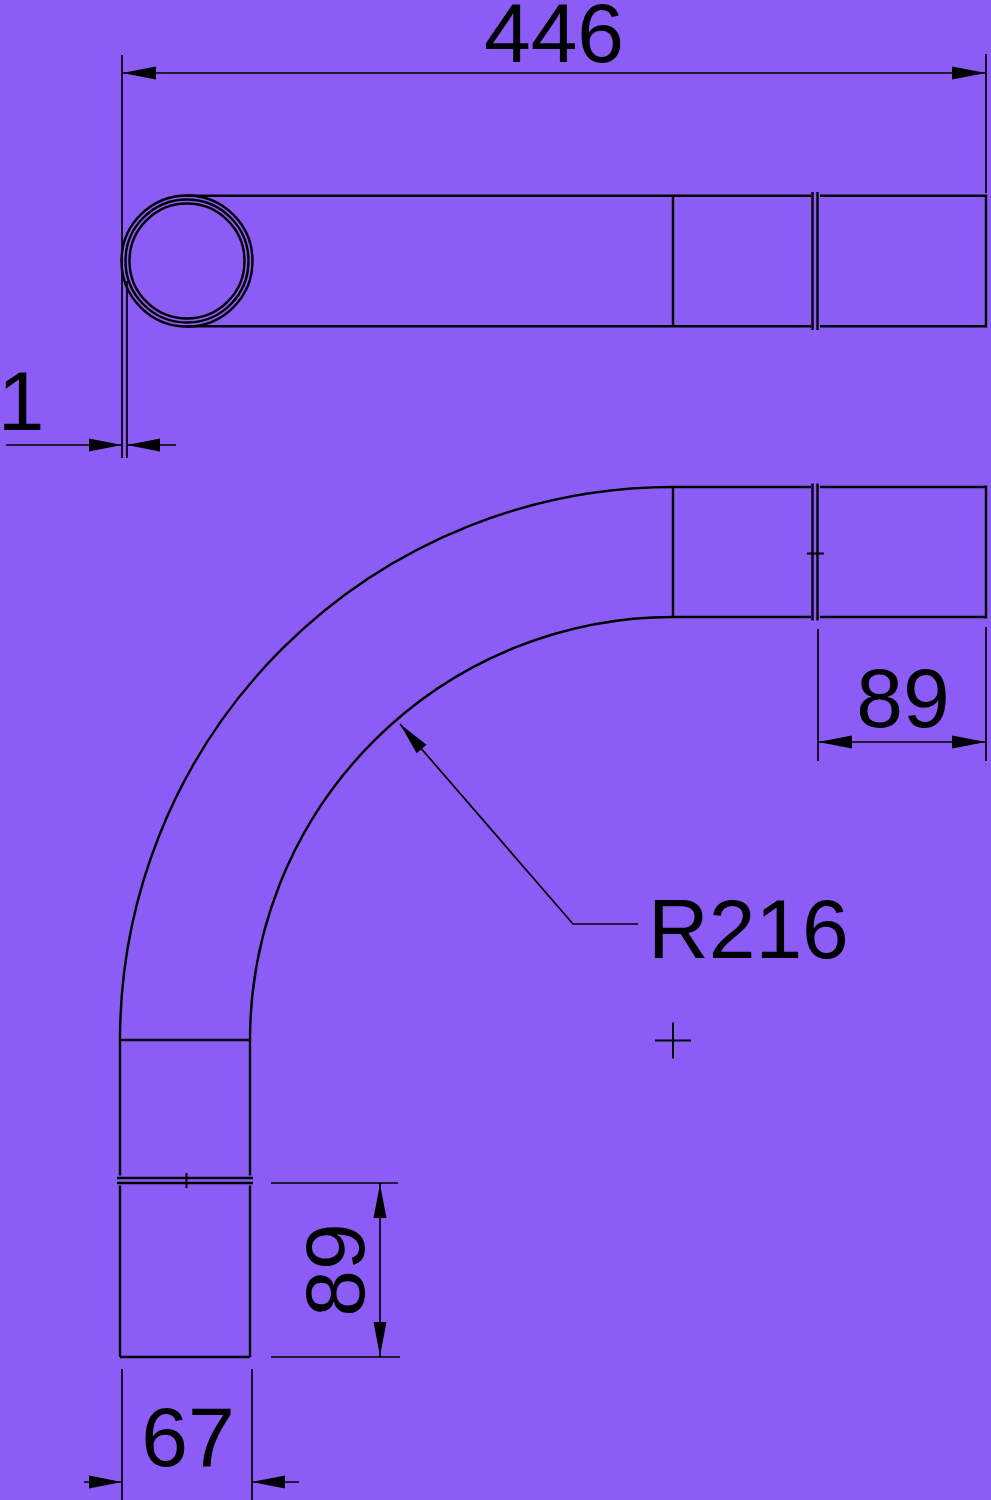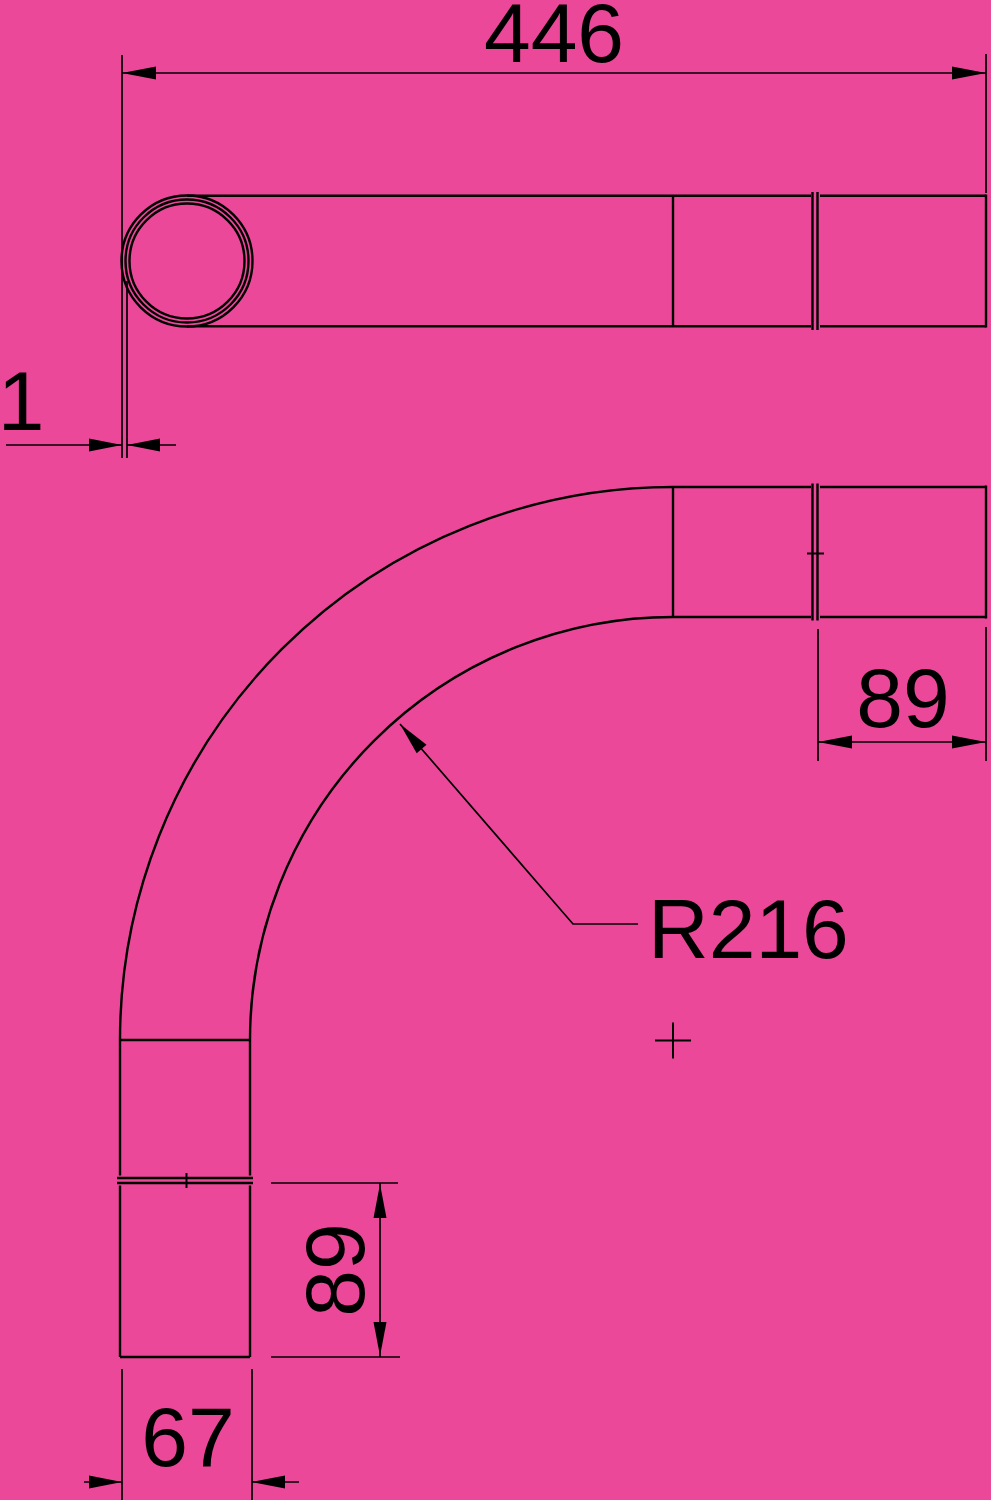--- a/index.html
+++ b/index.html
@@ -4,21 +4,21 @@
 <style>
   html, body {
     margin: 0;
     padding: 0;
     background: #ffffff;
   }
   .canvas {
     position: relative;
     width: 991px;
     height: 1500px;
-    background: #ec4899;
+    background: #8b5cf6;
     overflow: hidden;
   }
   svg { display: block; }
   .obj {
     stroke: #000000;
     stroke-width: 2.4;
     fill: none;
     stroke-linecap: butt;
   }
   .obj-thin {

